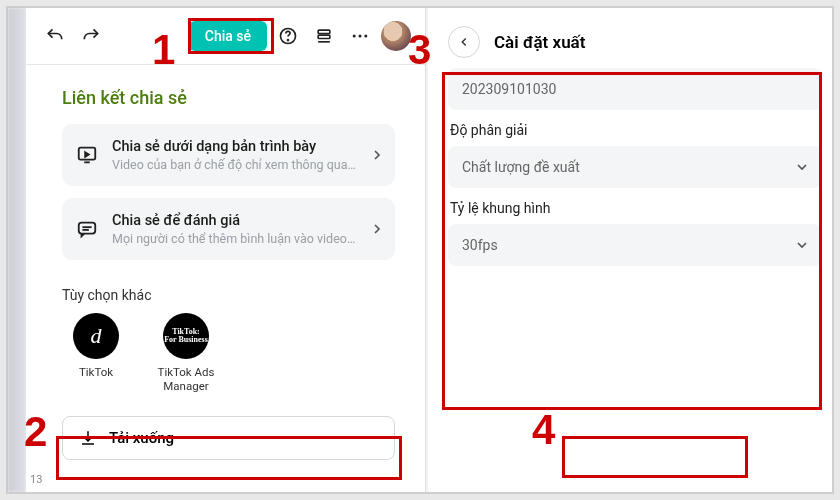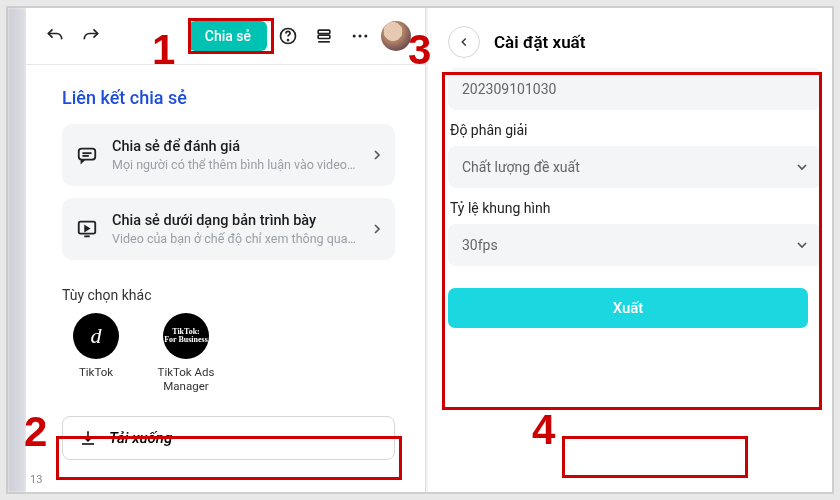--- a/index.html
+++ b/index.html
@@ -9,32 +9,32 @@
   .panel { position: absolute; top: 0; bottom: 0; background: #fff; }
   .panelA { left: 18px; width: 400px; border-right: 1px solid #ddd; }
   .panelB { left: 420px; right: 0; }
   .topbar { height: 56px; display: flex; align-items: center; gap: 6px; padding: 0 14px; }
   .ic-btn { width: 30px; height: 30px; display: flex; align-items: center; justify-content: center; color: #222; cursor: pointer; }
   .spacer { flex: 1; }
   .share-btn { background: #00c2b3; color: #fff; font-weight: 500; font-size: 14px; padding: 7px 16px; border-radius: 6px; cursor: pointer; }
   .avatar { width: 30px; height: 30px; border-radius: 50%; background: radial-gradient(circle at 40% 35%, #e7c8b0 35%, #b2876a 36%, #534 90%); }
   .divider { height: 1px; background: #e6e6e6; margin: 0 0 8px 0; }
   .sectionA { padding: 6px 30px 14px 36px; }
-  .h-share { font-size: 18px; font-weight: 500; color: #1d4ed8; margin: 8px 0 16px 0; }
+  .h-share { font-size: 18px; font-weight: 500; color: #4d7c0f; margin: 8px 0 16px 0; }
   .opt { background: #f4f5f6; border-radius: 10px; padding: 14px 14px 14px 50px; position: relative; margin-bottom: 12px; min-height: 62px; cursor: pointer; }
   .opt .oicon { position: absolute; left: 14px; top: 50%; transform: translateY(-50%); width: 22px; height: 22px; color: #222; }
   .opt .title { font-size: 14.5px; font-weight: 500; color: #1c1c1c; }
   .opt .sub { font-size: 12.5px; color: #9aa0a6; margin-top: 2px; white-space: nowrap; overflow: hidden; text-overflow: ellipsis; }
   .opt .chev { position: absolute; right: 10px; top: 50%; transform: translateY(-50%); color: #555; }
   .other-h { font-size: 14px; color: #333; margin: 27px 0 10px 0; }
   .tiles { display: flex; gap: 22px; }
   .tile { width: 68px; text-align: center; cursor: pointer; }
   .tile .circ { width: 46px; height: 46px; border-radius: 50%; background: #000; color: #fff; margin: 0 auto 6px; display: flex; align-items: center; justify-content: center; font-family: Georgia, serif; font-style: italic; font-size: 22px; }
   .tile .lbl { font-size: 11.5px; color: #333; line-height: 1.25; }
-  .dl-btn { margin-top: 22px; border: 1px solid #d7d7d7; border-radius: 8px; height: 44px; display: flex; align-items: center; gap: 12px; padding: 0 16px; font-size: 15px; font-weight: 500; cursor: pointer; background: #fff; font-style: italic; }
+  .dl-btn { margin-top: 22px; border: 1px solid #d7d7d7; border-radius: 8px; height: 44px; display: flex; align-items: center; gap: 12px; padding: 0 16px; font-size: 15px; font-weight: 500; cursor: pointer; background: #fff; }
   .panelB-inner { padding: 8px 10px 14px 20px; }
   .back-row { height: 52px; display: flex; align-items: center; gap: 14px; }
   .back-circ { width: 32px; height: 32px; border: 1px solid #d7d7d7; border-radius: 50%; display: flex; align-items: center; justify-content: center; cursor: pointer; color: #333; }
   .settings-title { font-size: 17px; font-weight: 600; }
   .field-lbl { font-size: 14px; color: #222; margin: 12px 0 8px 2px; }
   .field { background: #f4f5f6; border-radius: 8px; height: 42px; display: flex; align-items: center; padding: 0 14px; font-size: 14px; color: #666; position: relative; cursor: pointer; }
   .field input { border: none; background: transparent; width: 100%; font-size: 14px; color: #666; outline: none; }
   .field .dd { position: absolute; right: 12px; top: 50%; transform: translateY(-50%); color: #555; }
   .export-btn { margin-top: 22px; width: 360px; height: 40px; background: #1bd7e0; color: #fff; font-size: 15px; font-weight: 500; border-radius: 7px; display: flex; align-items: center; justify-content: center; cursor: pointer; }
   
@@ -89,45 +89,45 @@
       <div class="avatar"></div>
     </div>
     <div class="divider"></div>
 
     <div class="sectionA">
       <div class="h-share">Liên kết chia sẻ</div>
 
       <div class="opt">
         <span class="oicon">
           <svg width="22" height="22" viewBox="0 0 24 24" fill="none" stroke="currentColor" stroke-width="2">
+              <rect x="3" y="4" width="18" height="13" rx="2"></rect>
+              <path d="M10 9l4 2.5-4 2.5z" fill="currentColor"></path>
+              <line x1="9" y1="20" x2="15" y2="20"></line>
+            </svg>
+        </span>
+        <div class="title">Chia sẻ dưới dạng bản trình bày</div>
+        <div class="sub">Video của bạn ở chế độ chỉ xem thông qua…</div>
+        <span class="chev">
+          <svg width="16" height="16" viewBox="0 0 24 24" fill="none" stroke="currentColor" stroke-width="2.5">
+              <path d="M9 6l6 6-6 6"></path>
+            </svg>
+        </span>
+      </div>
+
+      <div class="opt">
+        <span class="oicon">
+          <svg width="22" height="22" viewBox="0 0 24 24" fill="none" stroke="currentColor" stroke-width="2">
               <rect x="3" y="5" width="18" height="12" rx="3"></rect>
               <path d="M9 17l-3 3v-3"></path>
               <line x1="7" y1="10" x2="17" y2="10"></line>
               <line x1="7" y1="13" x2="14" y2="13"></line>
             </svg>
         </span>
         <div class="title">Chia sẻ để đánh giá</div>
         <div class="sub">Mọi người có thể thêm bình luận vào video…</div>
-        <span class="chev">
-          <svg width="16" height="16" viewBox="0 0 24 24" fill="none" stroke="currentColor" stroke-width="2.5">
-              <path d="M9 6l6 6-6 6"></path>
-            </svg>
-        </span>
-      </div>
-
-      <div class="opt">
-        <span class="oicon">
-          <svg width="22" height="22" viewBox="0 0 24 24" fill="none" stroke="currentColor" stroke-width="2">
-              <rect x="3" y="4" width="18" height="13" rx="2"></rect>
-              <path d="M10 9l4 2.5-4 2.5z" fill="currentColor"></path>
-              <line x1="9" y1="20" x2="15" y2="20"></line>
-            </svg>
-        </span>
-        <div class="title">Chia sẻ dưới dạng bản trình bày</div>
-        <div class="sub">Video của bạn ở chế độ chỉ xem thông qua…</div>
         <span class="chev">
           <svg width="16" height="16" viewBox="0 0 24 24" fill="none" stroke="currentColor" stroke-width="2.5">
               <path d="M9 6l6 6-6 6"></path>
             </svg>
         </span>
       </div>
 
       <div class="other-h">Tùy chọn khác</div>
       <div class="tiles">
         <div class="tile">
@@ -183,21 +183,20 @@
       <div class="field-lbl">Tỷ lệ khung hình</div>
       <div class="field">
         <span>30fps</span>
         <span class="dd">
             <svg width="16" height="16" viewBox="0 0 24 24" fill="none" stroke="currentColor" stroke-width="2.5">
               <path d="M6 9l6 6 6-6"></path>
             </svg>
           </span>
       </div>
 
-      <div class="export-btn">Xuất</div>
     </div>
   </div>
 
   <div class="anno-box" style="left:180px; top:10px; width:86px; height:36px;"></div>
   <div class="anno-num" style="left:144px; top:18px;">1</div>
 
   <div class="anno-box" style="left:48px; top:428px; width:346px; height:44px;"></div>
   <div class="anno-num" style="left:16px; top:400px;">2</div>
 
   <div class="anno-box" style="left:434px; top:64px; width:380px; height:338px;"></div>

